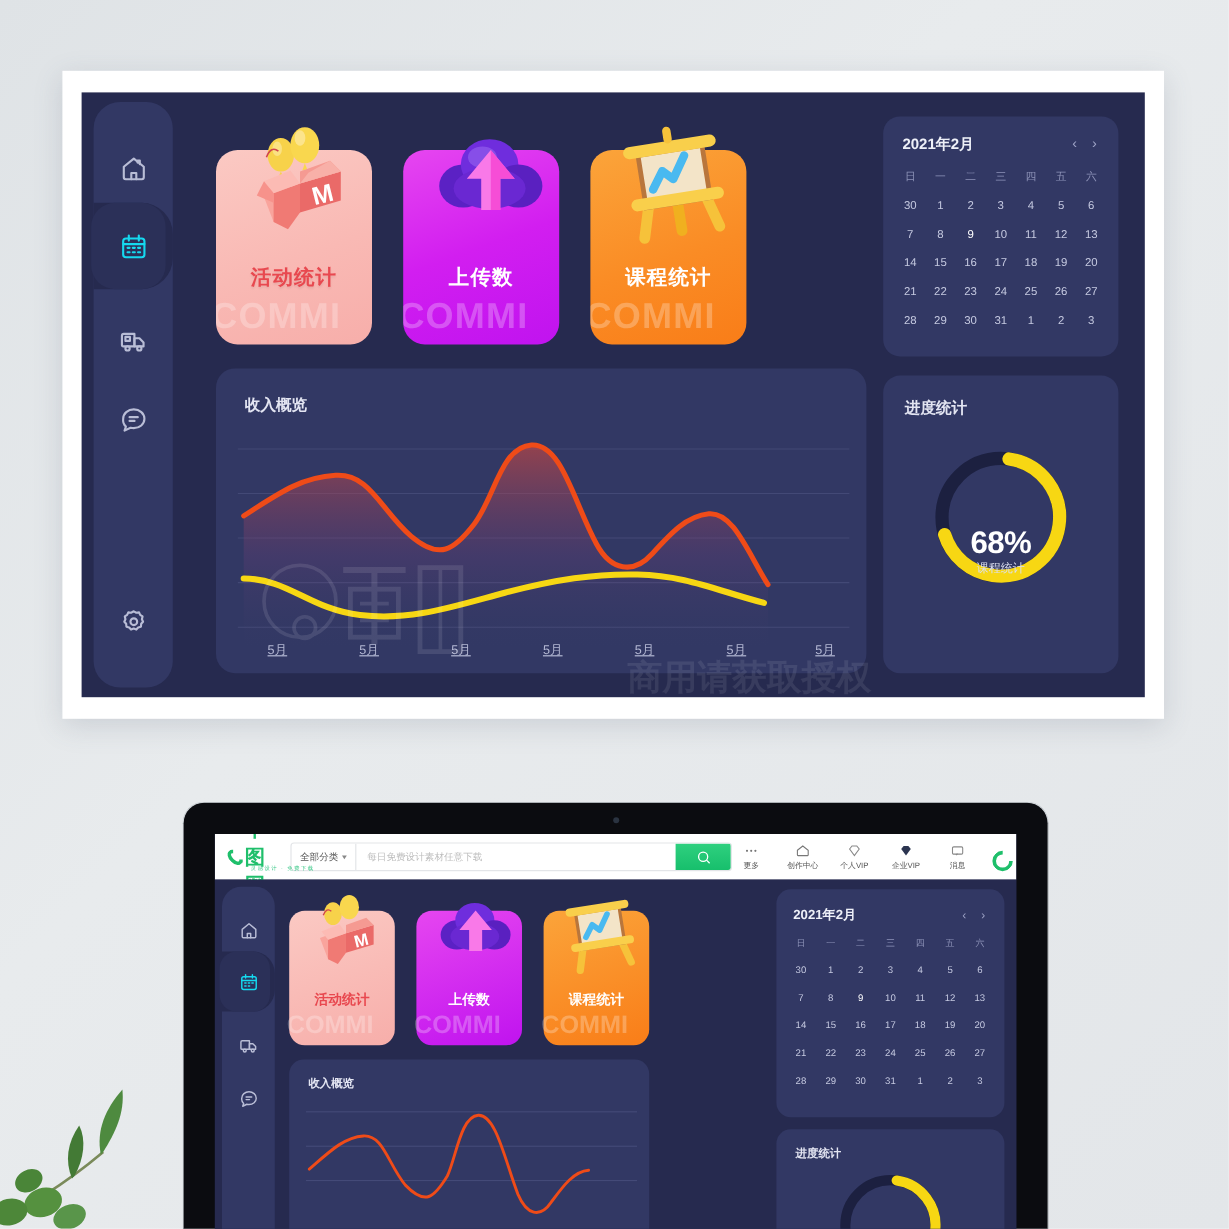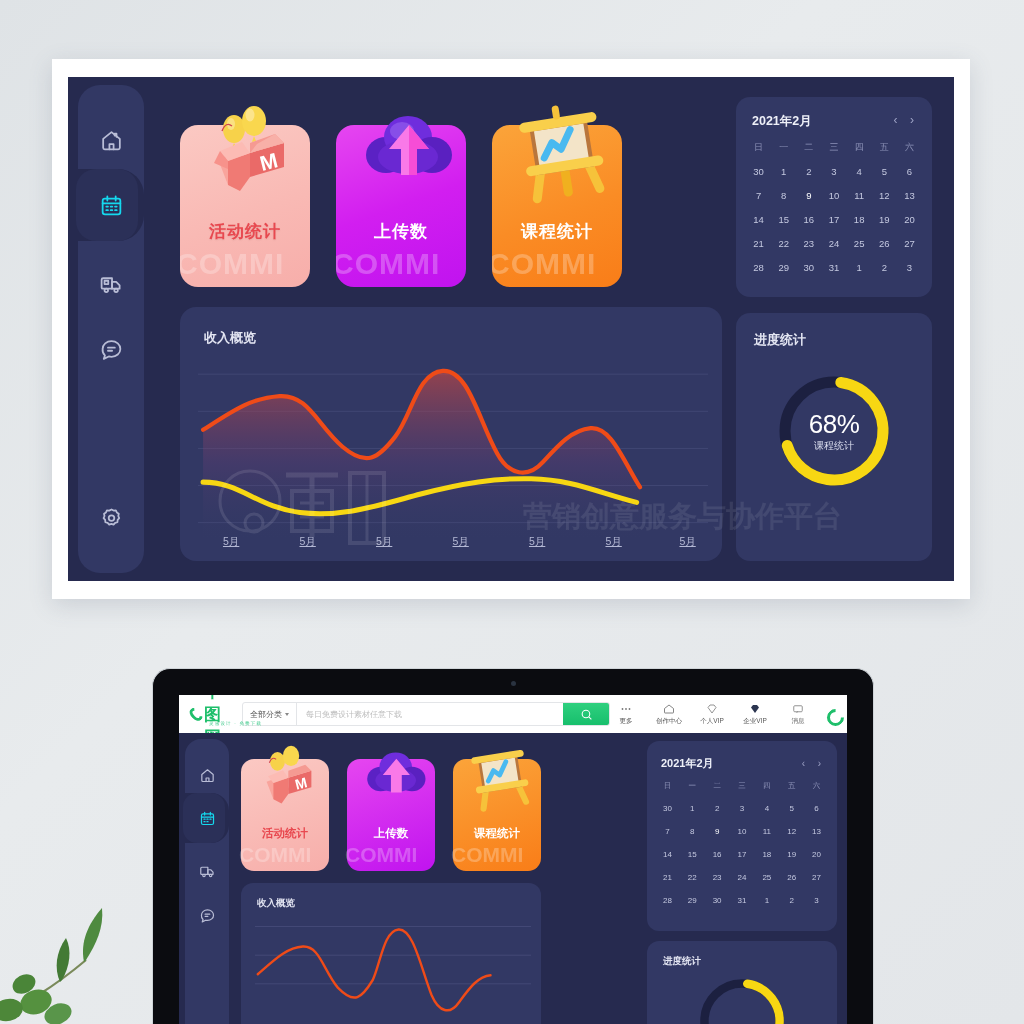--- a/index.html
+++ b/index.html
@@ -103,21 +103,21 @@
   .cal-grid .today::before{
     content:""; position:absolute; left:50%; top:50%; width:17px; height:17px;
     margin:-8.5px 0 0 -8.5px; border-radius:50%; border:1px solid #8b37e0; z-index:-1;
   }
 
   .prog-panel{ position:absolute; right:12px; top:228px; width:196px; bottom:12px;
      background:#323864; border-radius:14px; }
   .prog-panel .panel-title{ position:absolute; left:18px; top:18px; }
   .donut{ position:absolute; left:50%; top:58px; margin-left:-60px; width:120px; height:120px; }
   .donut-txt{ position:absolute; left:0; right:0; top:96px; text-align:center; }
-  .donut-pct{ font-size:26px; font-weight:normal; color:#fff; letter-spacing:-.5px; }
+  .donut-pct{ font-size:26px; font-weight:bold; color:#fff; letter-spacing:-.5px;margin-top:28px; }
   .donut-sub{ font-size:10px; color:#dcdff0; margin-top:-1px; }
 
   
   .wm-big{
     position:absolute; pointer-events:none; color:rgba(255,255,255,.085);
     font-weight:bold; white-space:nowrap;
   }
   .wm-logo{
     position:absolute; left:150px; bottom:22px; width:190px; height:120px;
     pointer-events:none; opacity:.10;
@@ -432,21 +432,21 @@
 
     <svg class="wm-logo" viewBox="0 0 190 120">
       <circle cx="32" cy="62" r="30" fill="none" stroke="#fff" stroke-width="3"></circle>
       <circle cx="36" cy="84" r="9" fill="none" stroke="#fff" stroke-width="3"></circle>
       <path d="M68 36h52M94 36v62" stroke="#fff" stroke-width="5" fill="none"></path>
       <rect x="74" y="52" width="40" height="40" fill="none" stroke="#fff" stroke-width="4"></rect>
       <path d="M82 64h24M82 78h24" stroke="#fff" stroke-width="3"></path>
       <path d="M132 34h34v70h-34z" fill="none" stroke="#fff" stroke-width="4"></path>
       <path d="M149 34v70" stroke="#fff" stroke-width="3"></path>
     </svg>
-    <div class="wm-big" style="left:455px; top:420px; font-size:29px;">营销创意服务与协作平台</div>
+    <div class="wm-big" style="left:455px; top:468px; font-size:29px;">商用请获取授权</div>
   </div>
 </div>
 
 <div class="laptop">
   <div class="lid">
     <div class="cam"></div>
     <div class="screen">
 
       <div class="bhdr">
         <div class="logo">

